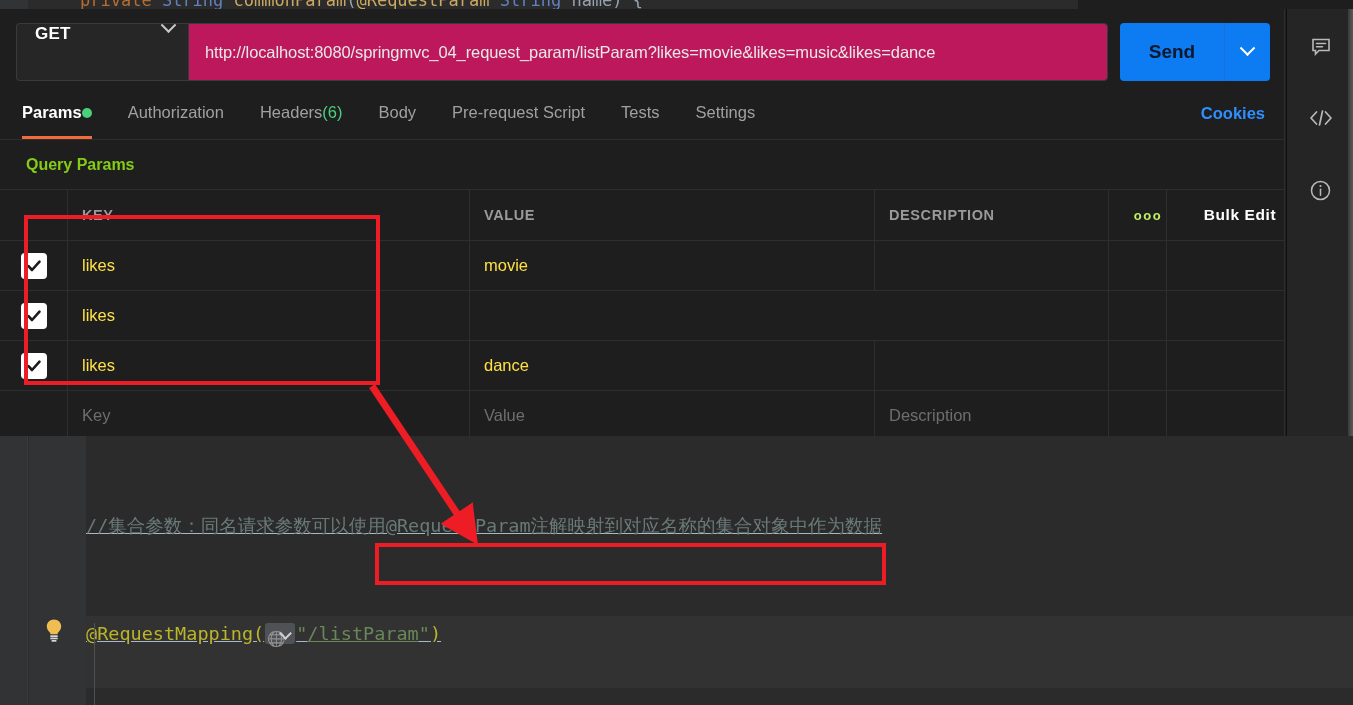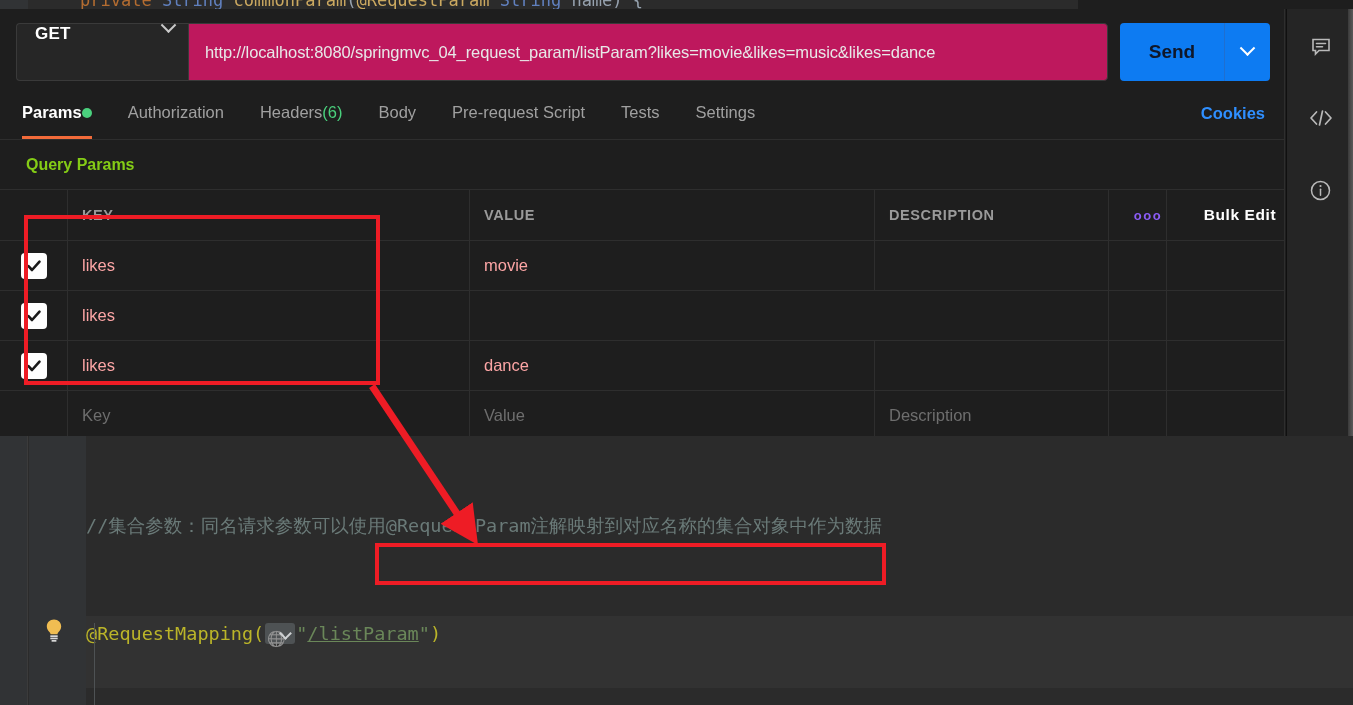--- a/index.html
+++ b/index.html
@@ -105,31 +105,31 @@
     color: #84cc16; font-size: 16px; font-weight: bold;
     border-bottom: 1px solid #2e2e2e;
   }
 
   
   .tbl { position: absolute; left: 0; top: 181px; width: 1285px; }
   .trow { display: flex; height: 50px; border-bottom: 1px solid #2e2e2e; }
   .trow.head { height: 51px; }
   .cell {
     display: flex; align-items: center; border-right: 1px solid #2e2e2e;
-    padding: 0 0 0 14px; font-size: 16.5px; color: #fca5a5; overflow: hidden;
+    padding: 0 0 0 14px; font-size: 16.5px; color: #fde047; overflow: hidden;
   }
   .c-chk   { width: 68px; justify-content: center; padding: 0; }
   .c-key   { width: 402px; }
   .c-val   { width: 405px; }
   .c-desc  { flex: 1; }
   .c-dots  { width: 58px; justify-content: center; padding: 0; }
   .c-bulk  { width: 118px; justify-content: center; padding: 0; border-right: none; }
   .trow.head .cell { color: #9a9a9a; font-size: 14.5px; font-weight: bold; letter-spacing: .6px; }
   .bulk-edit { color: #fff; font-size: 15.5px; font-weight: bold; cursor: pointer; margin-left: 28px; }
-  .dots { color: #8b5cf6; font-size: 13px; letter-spacing: 1.5px; cursor: pointer; margin-left: 21px; }
+  .dots { color: #bef264; font-size: 13px; letter-spacing: 1.5px; cursor: pointer; margin-left: 21px; }
   .ph { color: #6e6e6e; }
   .chk {
     width: 26px; height: 26px; background: #fff; border-radius: 4px;
     display: flex; align-items: center; justify-content: center; cursor: pointer;
   }
   .chk svg { display: block; }
 
   
   .rail {
     position: absolute; left: 1286px; top: 0; width: 67px; height: 436px;
@@ -157,21 +157,21 @@
   .ide-gutter2 {
     position: absolute; left: 29px; top: 0; width: 57px; height: 269px;
     background: #313335;
   }
   .bulb { position: absolute; left: 42px; top: 618px; width: 24px; height: 26px; }
   .code {
     position: absolute; left: 86px; top: 0; width: 1267px; height: 269px;
     font-family: "DejaVu Sans Mono", monospace; font-size: 18.5px;
     line-height: 36px; white-space: pre; color: #a9b7c6;
   }
-  .code .ln { height: 36px; }
+  .code .ln { height: 36px; text-decoration: underline; }
   .cmt { color: #6a7a78; }
   .ann { color: #bbb529; }
   .str { color: #6a8759; }
   .lnk { color: #6a8759; text-decoration: underline; }
   .globe {
     display: inline-block; width: 30px; height: 21px; background: #4e5254;
     border-radius: 3px; vertical-align: -4px; position: relative; margin: 0 1px;
   }
   .globe::before {
     content: "\1F310"; position: absolute; left: 2px; top: -2px;

